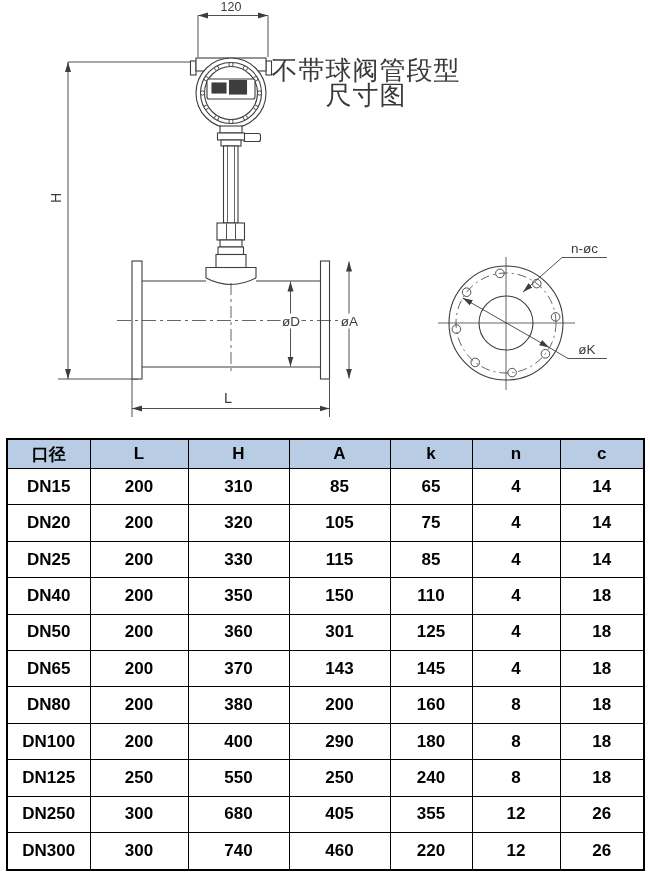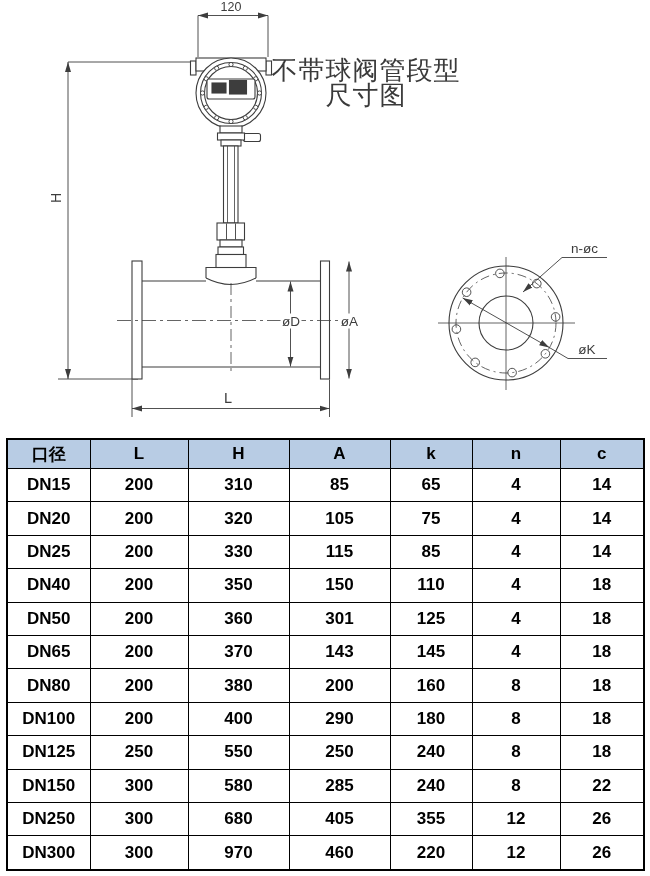--- a/index.html
+++ b/index.html
@@ -269,41 +269,32 @@
         <tr>
           <td>DN125</td>
           <td>250</td>
           <td>550</td>
           <td>250</td>
           <td>240</td>
           <td>8</td>
           <td>18</td>
         </tr>
         <tr>
-          <td>DN150</td>
-          <td>300</td>
-          <td>580</td>
-          <td>285</td>
-          <td>240</td>
-          <td>8</td>
-          <td>22</td>
-        </tr>
-        <tr>
           <td>DN250</td>
           <td>300</td>
           <td>680</td>
           <td>405</td>
           <td>355</td>
           <td>12</td>
           <td>26</td>
         </tr>
         <tr>
           <td>DN300</td>
           <td>300</td>
-          <td>970</td>
+          <td>740</td>
           <td>460</td>
           <td>220</td>
           <td>12</td>
           <td>26</td>
         </tr>
       </tbody>
   </table>
 
 </div>
 

